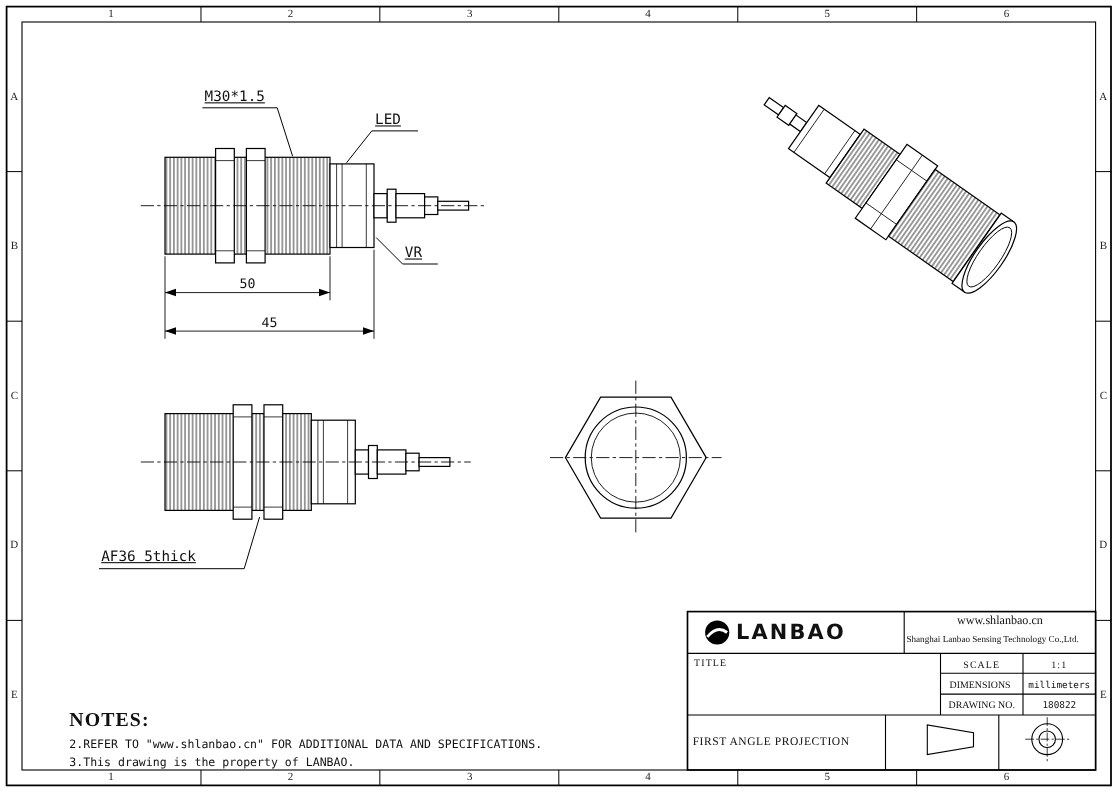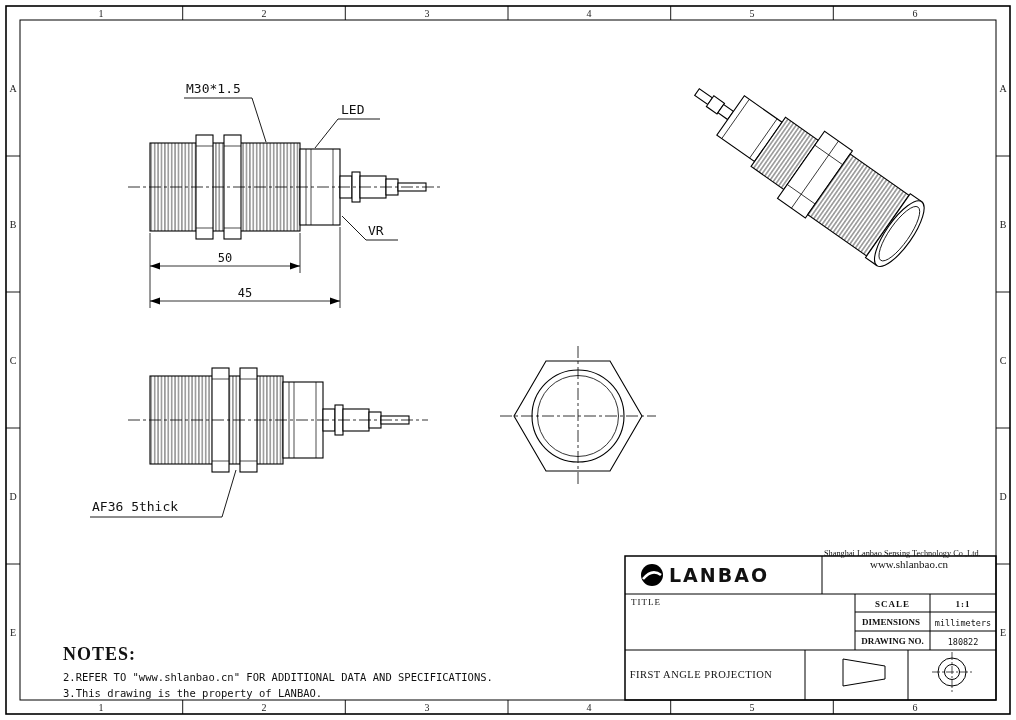--- a/index.html
+++ b/index.html
@@ -2,28 +2,28 @@
 <html><head>
 <meta charset="utf-8">
 <style>
   html,body{margin:0;padding:0;background:#fff;}
   .sheet{position:relative;width:1016px;height:720px;background:#fff;overflow:hidden;
          font-family:"DejaVu Sans Mono", monospace;color:#111;}
   svg{position:absolute;left:0;top:0;}
   .txt{position:absolute;white-space:nowrap;}
   .grid-label{position:absolute;font:10px "Liberation Serif", serif;color:#222;
               transform:translate(-50%,-50%);}
-  .cad-label{font:13px "DejaVu Sans Mono", monospace;}
+  .cad-label{font:13px "DejaVu Sans Mono", monospace;text-decoration:underline;}
   .dim-text{font:12px "DejaVu Sans Mono", monospace;transform:translate(-50%,-50%);}
   .notes{position:absolute;left:63px;top:644px;}
   .notes-heading{font:600 18px "Liberation Serif", serif;letter-spacing:1px;margin-bottom:5px;}
   .note-line{font:10.5px "DejaVu Sans Mono", monospace;line-height:15.5px;}
   .brand{font:bold 19px "DejaVu Sans", sans-serif;letter-spacing:2px;}
   .tb-serif{font:9px "Liberation Serif", serif;letter-spacing:1px;}
-  .tb-center{text-align:center;font-weight:bold;}
+  .tb-center{text-align:center;}
   .tb-mono{font:8.5px "DejaVu Sans Mono", monospace;}
 </style>
 </head>
 <body>
 
 <div class="sheet">
 
 <svg width="1016" height="720" viewBox="0 0 1016 720">
   <defs>
     <pattern id="threadV" width="3.4" height="12" patternUnits="userSpaceOnUse">
@@ -223,21 +223,21 @@
 <div class="txt dim-text" style="left:245px;top:293px">45</div>
 
 <div class="notes">
   <div class="notes-heading">NOTES:</div>
   <div class="note-line">2.REFER TO "www.shlanbao.cn" FOR ADDITIONAL DATA AND SPECIFICATIONS.</div>
   <div class="note-line">3.This drawing is the property of LANBAO.</div>
 </div>
 
 <div class="txt brand" style="left:669px;top:564px">LANBAO</div>
 <div class="txt tb-center" style="left:824px;top:558px;width:170px;font:11px 'Liberation Serif', serif">www.shlanbao.cn</div>
-<div class="txt tb-center" style="left:824px;top:549px;width:136px;font:8.3px 'Liberation Serif', serif;white-space:nowrap">Shanghai Lanbao Sensing Technology Co.,Ltd.</div>
+<div class="txt tb-center" style="left:824px;top:577px;width:136px;font:8.3px 'Liberation Serif', serif;white-space:nowrap">Shanghai Lanbao Sensing Technology Co.,Ltd.</div>
 <div class="txt tb-serif" style="left:631px;top:597px">TITLE</div>
 <div class="txt tb-serif tb-center" style="left:855px;top:599px;width:75px">SCALE</div>
 <div class="txt tb-serif tb-center" style="left:930px;top:599px;width:66px">1:1</div>
 <div class="txt tb-serif tb-center" style="left:855px;top:617px;width:72px;letter-spacing:0">DIMENSIONS</div>
 <div class="txt tb-mono tb-center" style="left:930px;top:618px;width:66px">millimeters</div>
 <div class="txt tb-serif tb-center" style="left:855px;top:636px;width:75px;letter-spacing:0">DRAWING NO.</div>
 <div class="txt tb-mono tb-center" style="left:930px;top:637px;width:66px">180822</div>
 <div class="txt tb-center" style="left:625px;top:669px;width:152px;font:10.5px 'Liberation Serif', serif;letter-spacing:0.5px">FIRST ANGLE PROJECTION</div>
 
 </div>

